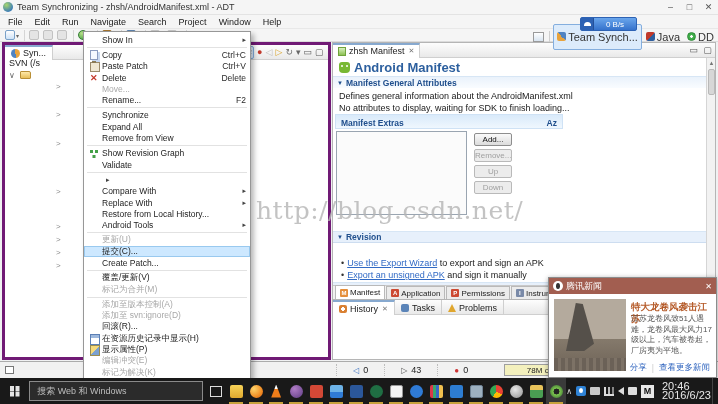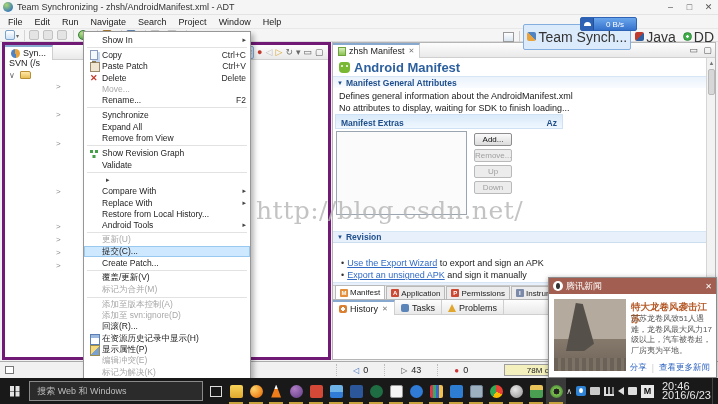--- a/index.html
+++ b/index.html
@@ -25,21 +25,21 @@
   .i-debug{background:linear-gradient(#cfe0f5,#6d96c8);border:1px solid #5d82ad}
   .i-g2{background:#e8e8e8;border:1px solid #c6c6c6}
   .drop{color:#666;font-size:6px;margin:0 1px}
   .navg{color:#d9a62e;font-size:10px;line-height:10px}
   .tsep{width:1px;height:11px;background:#d5d5d5;margin:0 3px}
 
   
   .pbar{position:absolute;right:1px;top:30px;height:13px;display:flex;align-items:center;z-index:5}
   .pob{width:11px;height:10px;border:1px solid #9a9a9a;background:linear-gradient(#fff,#d8e4f0);margin-right:3px}
   .psep{width:1px;height:11px;background:#cfcfcf;margin:0 2px}
-  .pbtn{display:flex;align-items:center;padding:12px 3px;height:13px;border-radius:2px;margin-left:1px;color:#333;font-size:14px}
+  .pbtn{display:flex;align-items:center;padding:12px 3px;height:13px;border-radius:2px;margin-left:1px;color:#333;font-size:11px}
   .pbtn.active{background:#dcebfb;border:1px solid #84aede}
   .pic{width:9px;height:9px;border-radius:2px;margin-right:2px}
   .pic-team{background:linear-gradient(45deg,#e8a33d 50%,#4f83c2 50%)}
   .pic-java{background:linear-gradient(135deg,#c0392b 55%,#2f5f9e 55%)}
   .pic-dd{background:radial-gradient(circle,#ffffff 25%,#3fae49 30%);border-radius:50%;border:1px solid #2d8a37}
   .netpill{position:absolute;left:580px;top:17px;width:57px;height:14px;z-index:80;border:1px solid #2d62b4;border-radius:2px;background:linear-gradient(#6aa6ec,#3572cc);display:flex;align-items:center;color:#fff;font-size:8px}
   .gauge{width:13px;height:100%;background:#2d62b4;border-right:1px solid #24509a;position:relative}
   .gauge::before{content:"";position:absolute;left:3px;top:4px;width:7px;height:4px;border-radius:7px 7px 0 0;background:#fff}
   .netpill b{flex:1;text-align:center;font-weight:normal}
 

